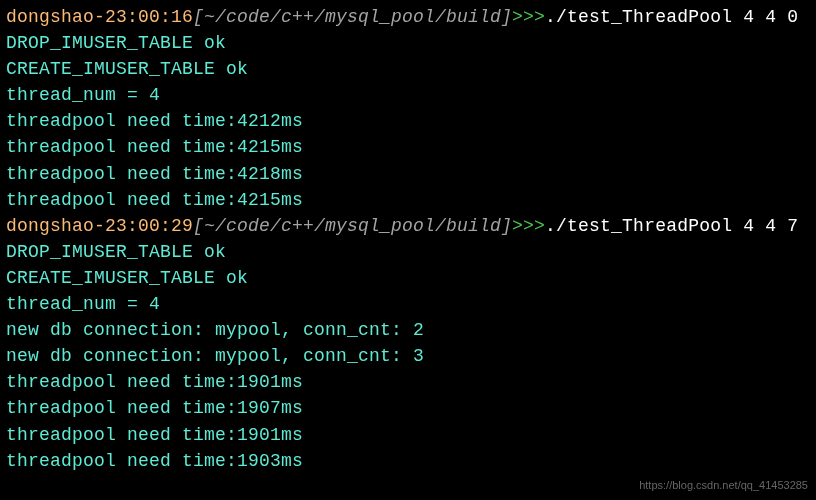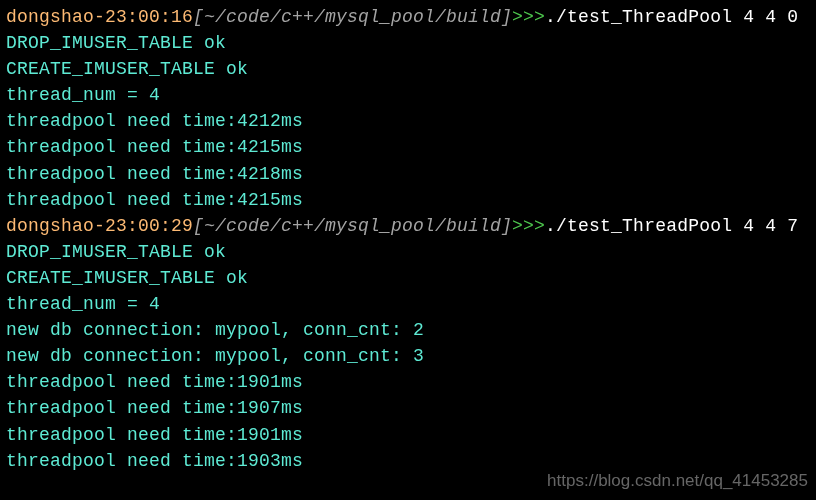--- a/index.html
+++ b/index.html
@@ -38,21 +38,21 @@
       margin-top: 8px;
     }
     .output {
       color: #5eead4;
     }
     .watermark {
       position: absolute;
       bottom: 6px;
       right: 8px;
       color: #666666;
-      font-size: 17px;
+      font-size: 11px;
       font-family: Arial, sans-serif;
     }
   </style>
 </head>
 <body>
 
 <div id="terminal">
     <div class="terminal-line"><span class="prompt-user">dongshao-23:00:16</span><span class="prompt-path">[~/code/c++/mysql_pool/build]</span><span class="prompt-arrows">&gt;&gt;&gt;</span><span class="command">./test_ThreadPool 4 4 0</span></div>
     <div class="terminal-line"><span class="output">DROP_IMUSER_TABLE ok</span></div>
     <div class="terminal-line"><span class="output">CREATE_IMUSER_TABLE ok</span></div>

